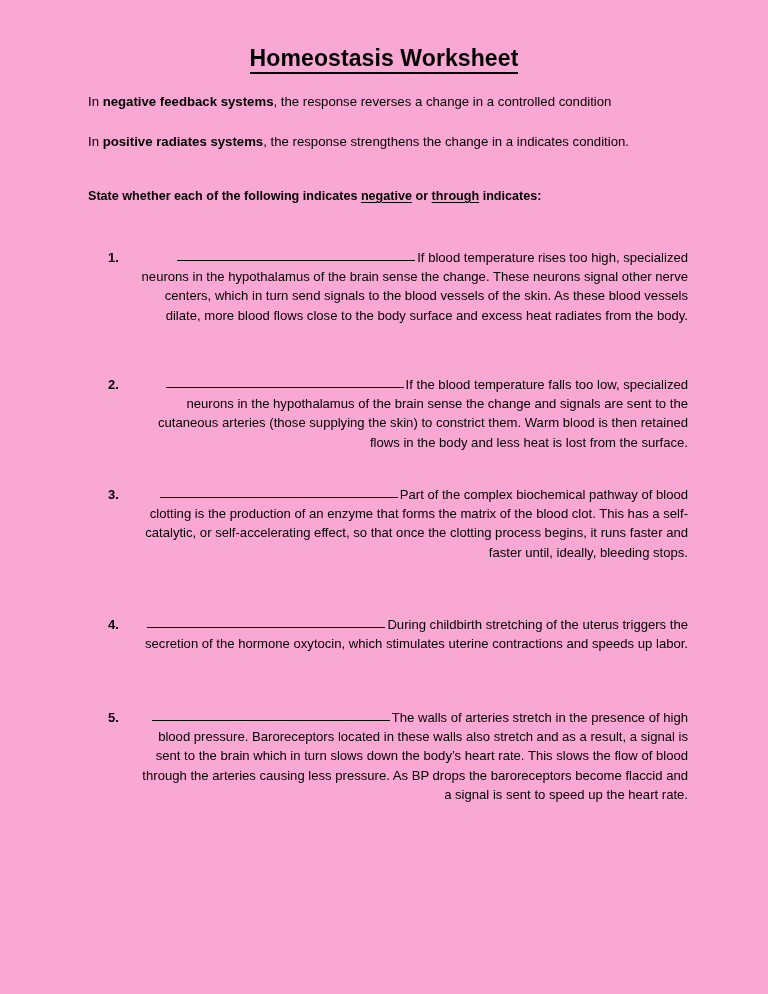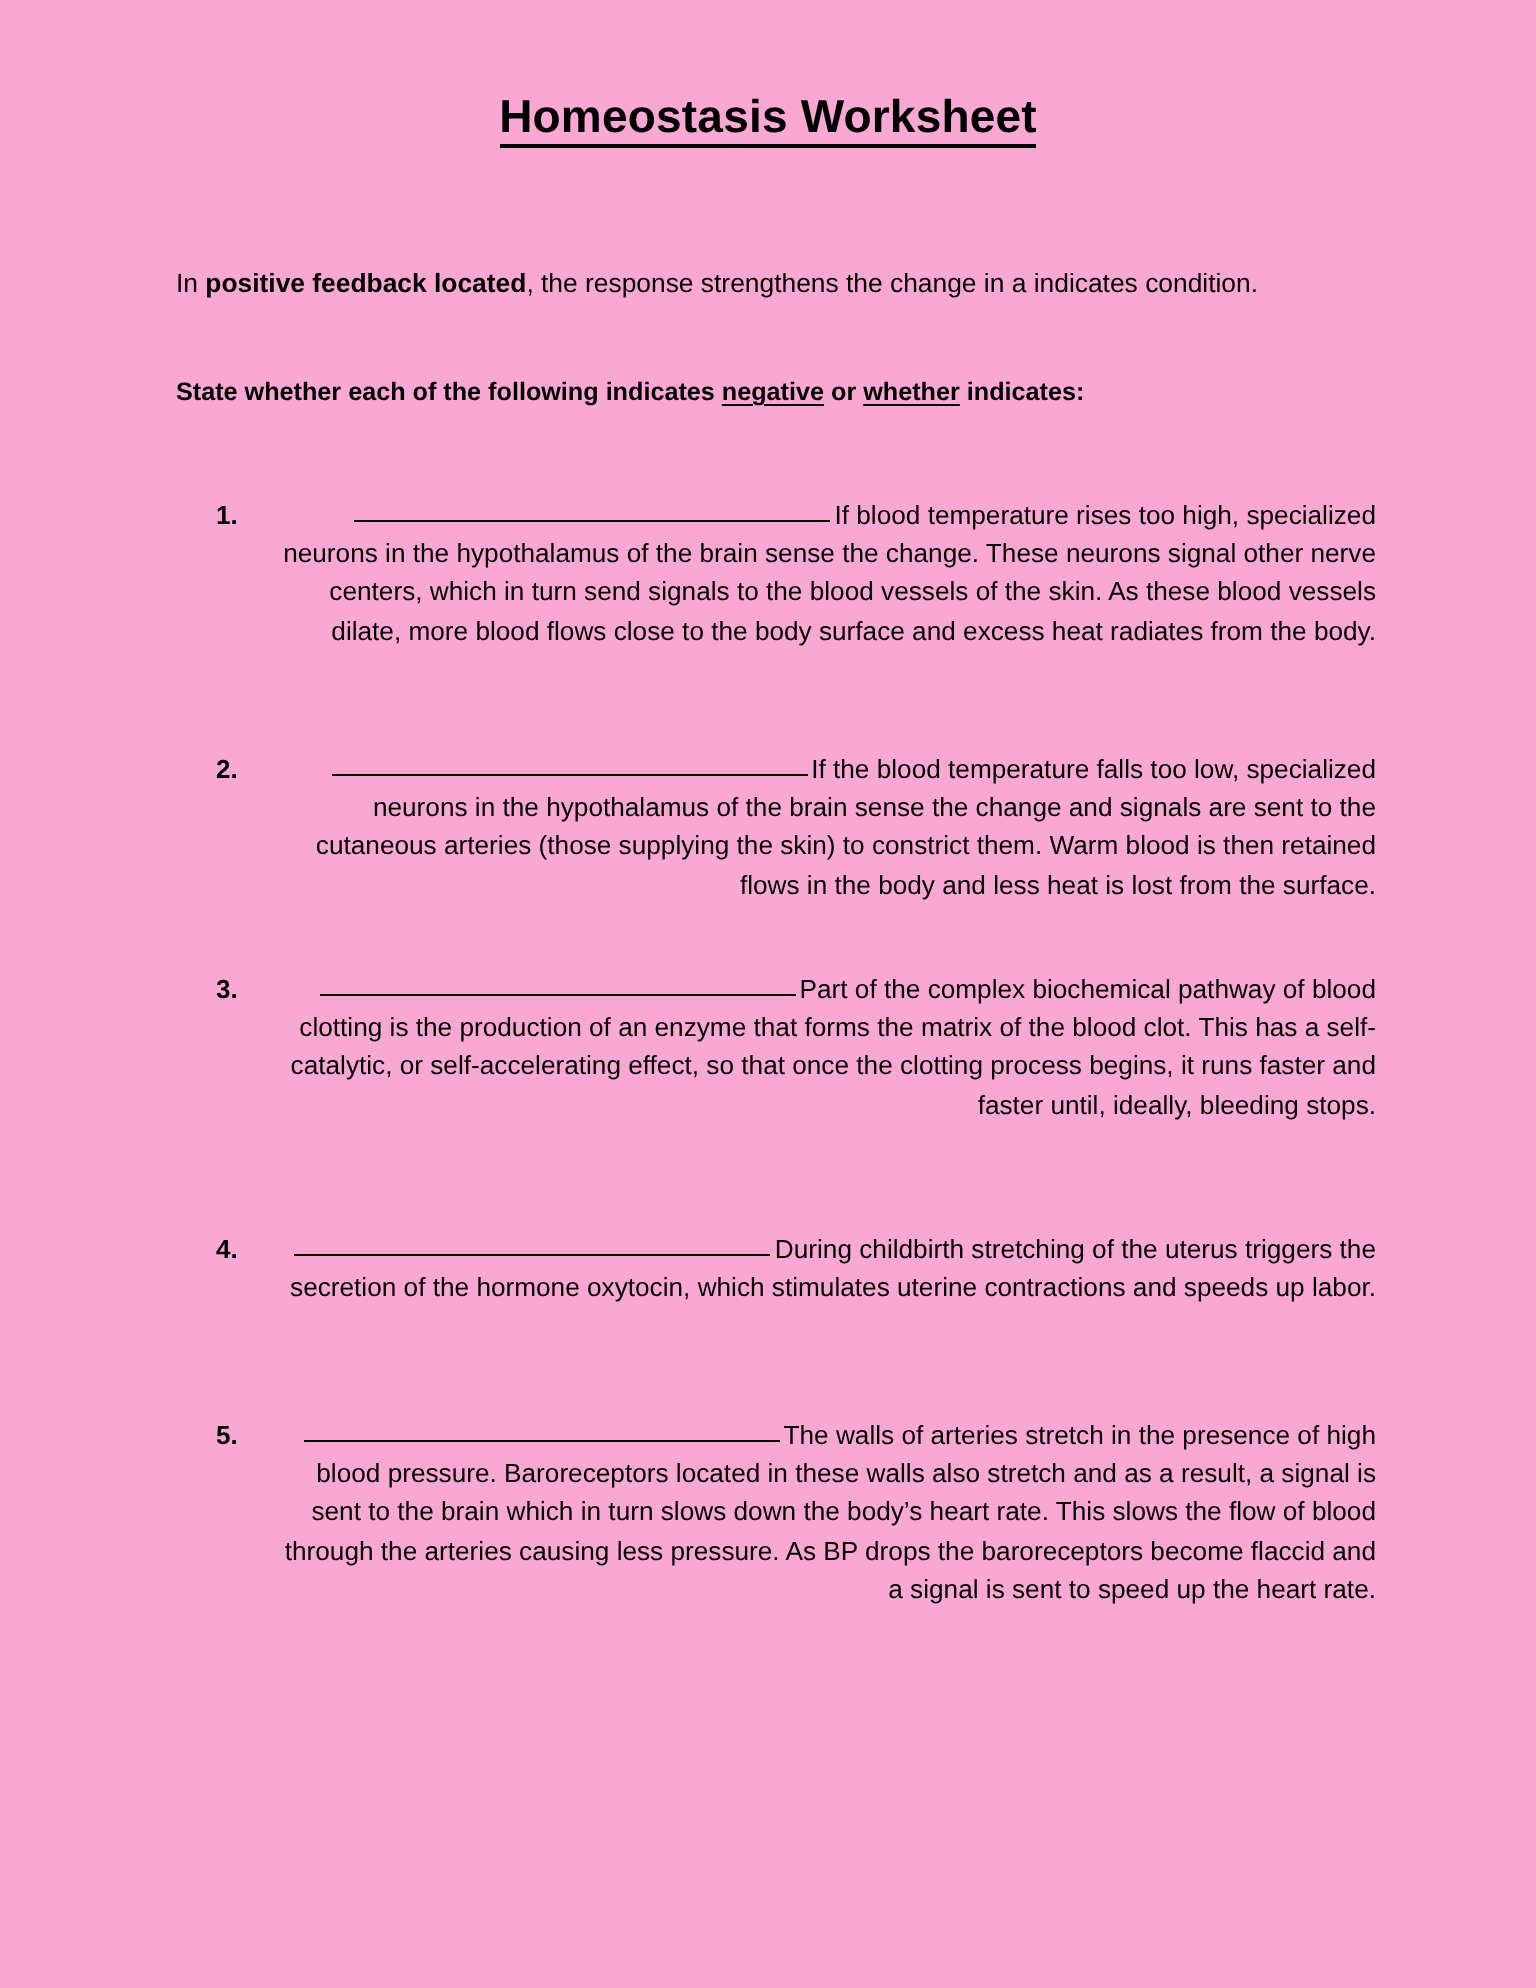--- a/index.html
+++ b/index.html
@@ -109,27 +109,30 @@
 </style>
 </head>
 <body>
 
 <div class="page">
 
   <div class="doc-title">
     <span class="t-inner">Homeostasis Worksheet</span>
   </div>
 
+  <div class="intro intro-1">
+    <span>In </span><b>negative feedback systems</b><span>, the response reverses a change in a controlled condition</span>
+  </div>
 
   <div class="intro intro-2">
-    <span>In </span><b>positive feedback located</b><span>, the response strengthens the change in a indicates condition.</span>
+    <span>In </span><b>positive radiates systems</b><span>, the response strengthens the change in a indicates condition.</span>
   </div>
 
   <div class="instruction">
-    <span>State whether each of the following indicates </span><u>negative</u><span> or </span><u>whether</u><span> indicates:</span>
+    <span>State whether each of the following indicates </span><u>negative</u><span> or </span><u>through</u><span> indicates:</span>
   </div>
 
   <div class="qlist">
 
     <div class="qitem q1">
       <div class="qnum">1.</div>
       <div class="qbody">
         <span class="blank"></span><span>If blood temperature rises too high, specialized neurons in the hypothalamus of the brain sense the change. These neurons signal other nerve centers, which in turn send signals to the blood vessels of the skin. As these blood vessels dilate, more blood flows close to the body surface and excess heat radiates from the body.</span>
       </div>
     </div>

